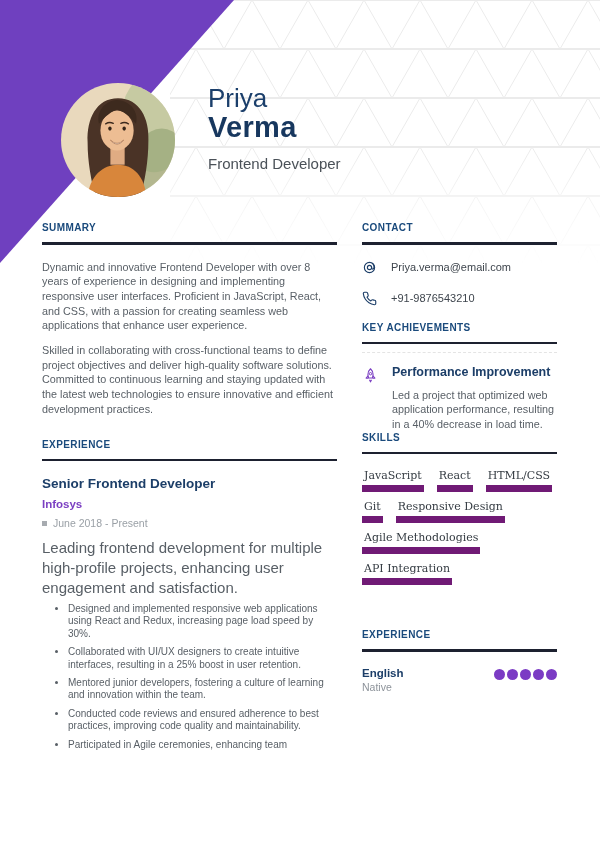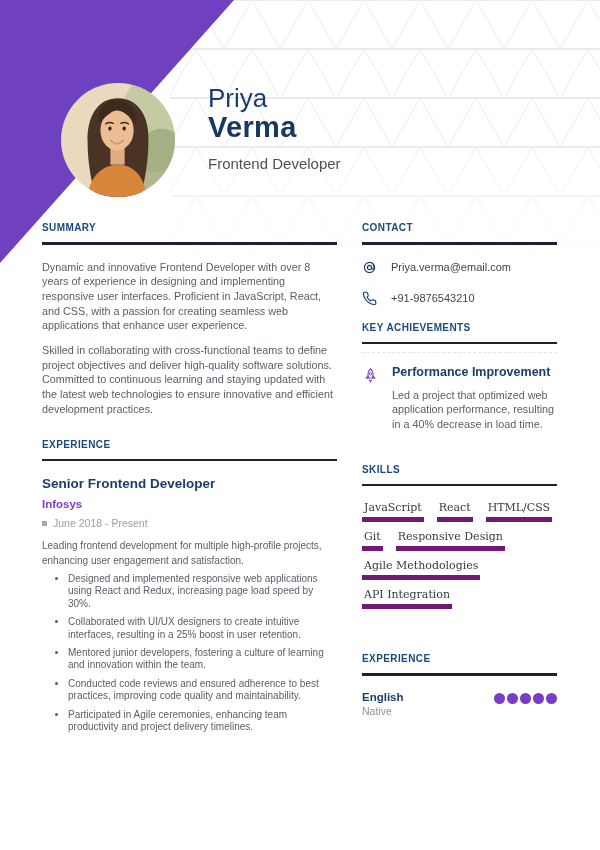--- a/index.html
+++ b/index.html
@@ -36,45 +36,45 @@
 
   
   .para { font-size:10.8px; line-height:14.7px; color:#585f66; margin-bottom:10px; }
 
   
   .sec-exp { margin-top:22px; }
   .jobtitle { font-size:13.5px; font-weight:700; color:#1c3e68; margin:2px 0 7px; }
   .company  { font-size:11.5px; font-weight:700; color:#7B3FC2; margin-bottom:7px; }
   .daterow  { display:flex; align-items:center; gap:6px; font-size:10.5px; color:#9aa0a6; margin-bottom:9px; }
   .sq { width:5px; height:5px; background:#a7abb0; flex:none; }
-  .jobdesc { font-size:10px; line-height:15px; color:#585f66; margin-bottom:5px; }
+  .jobdesc { font-size:15px; line-height:20px; color:#585f66; margin-bottom:5px; }
   ul.jb { margin:0; padding-left:26px; }
   ul.jb li { font-size:10px; line-height:12.4px; color:#585f66; margin-bottom:6px; }
   ul.jb li::marker { color:#585f66; }
   .dotted-div { border-top:1px dashed #dcdcdc; margin-top:26px; }
 
   
   .c-row { display:flex; align-items:center; gap:14px; margin-bottom:16px; font-size:11px; color:#3e454d; }
   .c-row svg { flex:none; }
 
   
   .sec-ach { margin-top:14px; }
   .sec-ach .rule { margin-bottom:8px; }
   .dashed { border-top:1px dashed #e4e4e4; margin-bottom:12px; }
   .ach { display:flex; gap:13px; }
   .ach-ic { flex:none; margin-top:2px; }
   .ach-title { font-size:12.5px; font-weight:700; color:#1c3e68; line-height:15.5px; }
   .ach-desc  { font-size:10.8px; color:#585f66; line-height:14.8px; margin-top:7px; }
 
   
-  .sec-skl { margin-top:32px; }
+  .sec-skl { }
   .tags { display:flex; flex-wrap:wrap; column-gap:13px; row-gap:8px; }
   .tag {
     font-family:"DejaVu Serif", serif; font-size:11px; color:#343b42;
-    border-bottom:5px solid #701a75; padding:0 2px 3px;
+    border-bottom:7px solid #701a75; padding:0 2px 3px;
   }
 
   
   .sec-lang { margin-top:44px; }
   .lang { display:flex; justify-content:space-between; align-items:flex-start; }
   .lang-name  { font-size:11.5px; font-weight:700; color:#1c3e68; }
   .lang-level { font-size:10.5px; color:#8d939a; margin-top:2px; }
   .dots { display:flex; gap:1.5px; margin-top:2px; }
   .dot { width:11.5px; height:11.5px; border-radius:50%; background:#7b3bc4; }
 </style>

